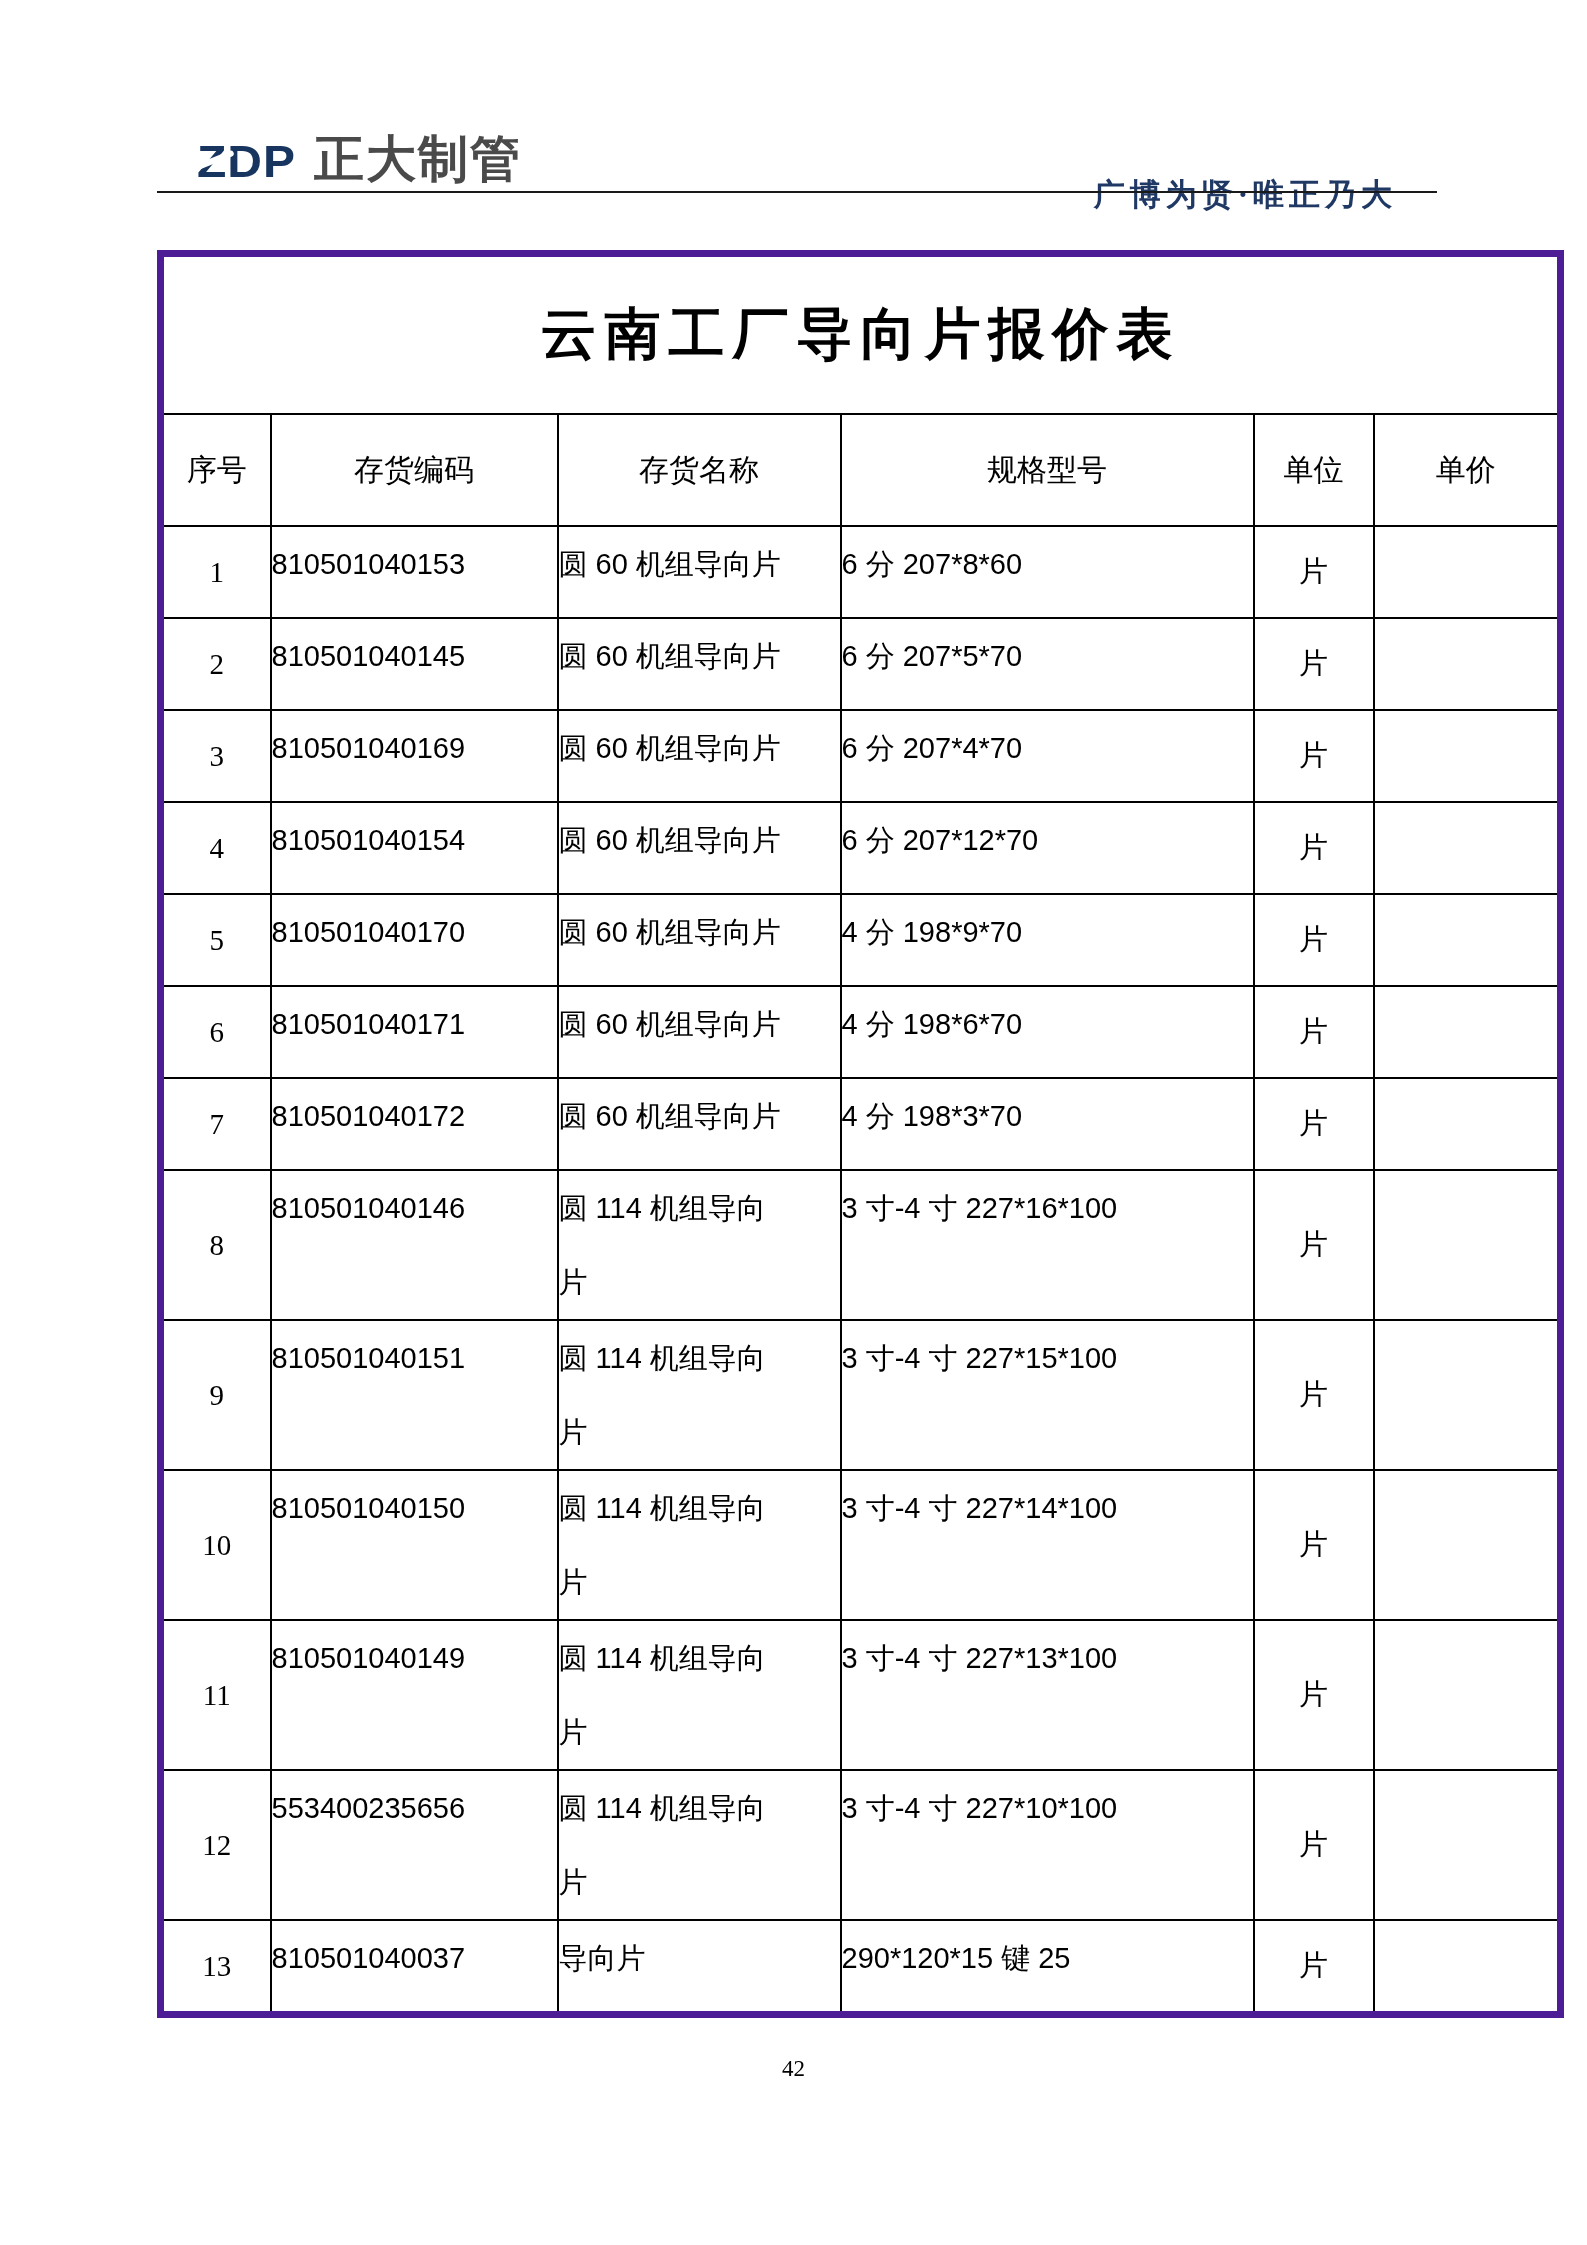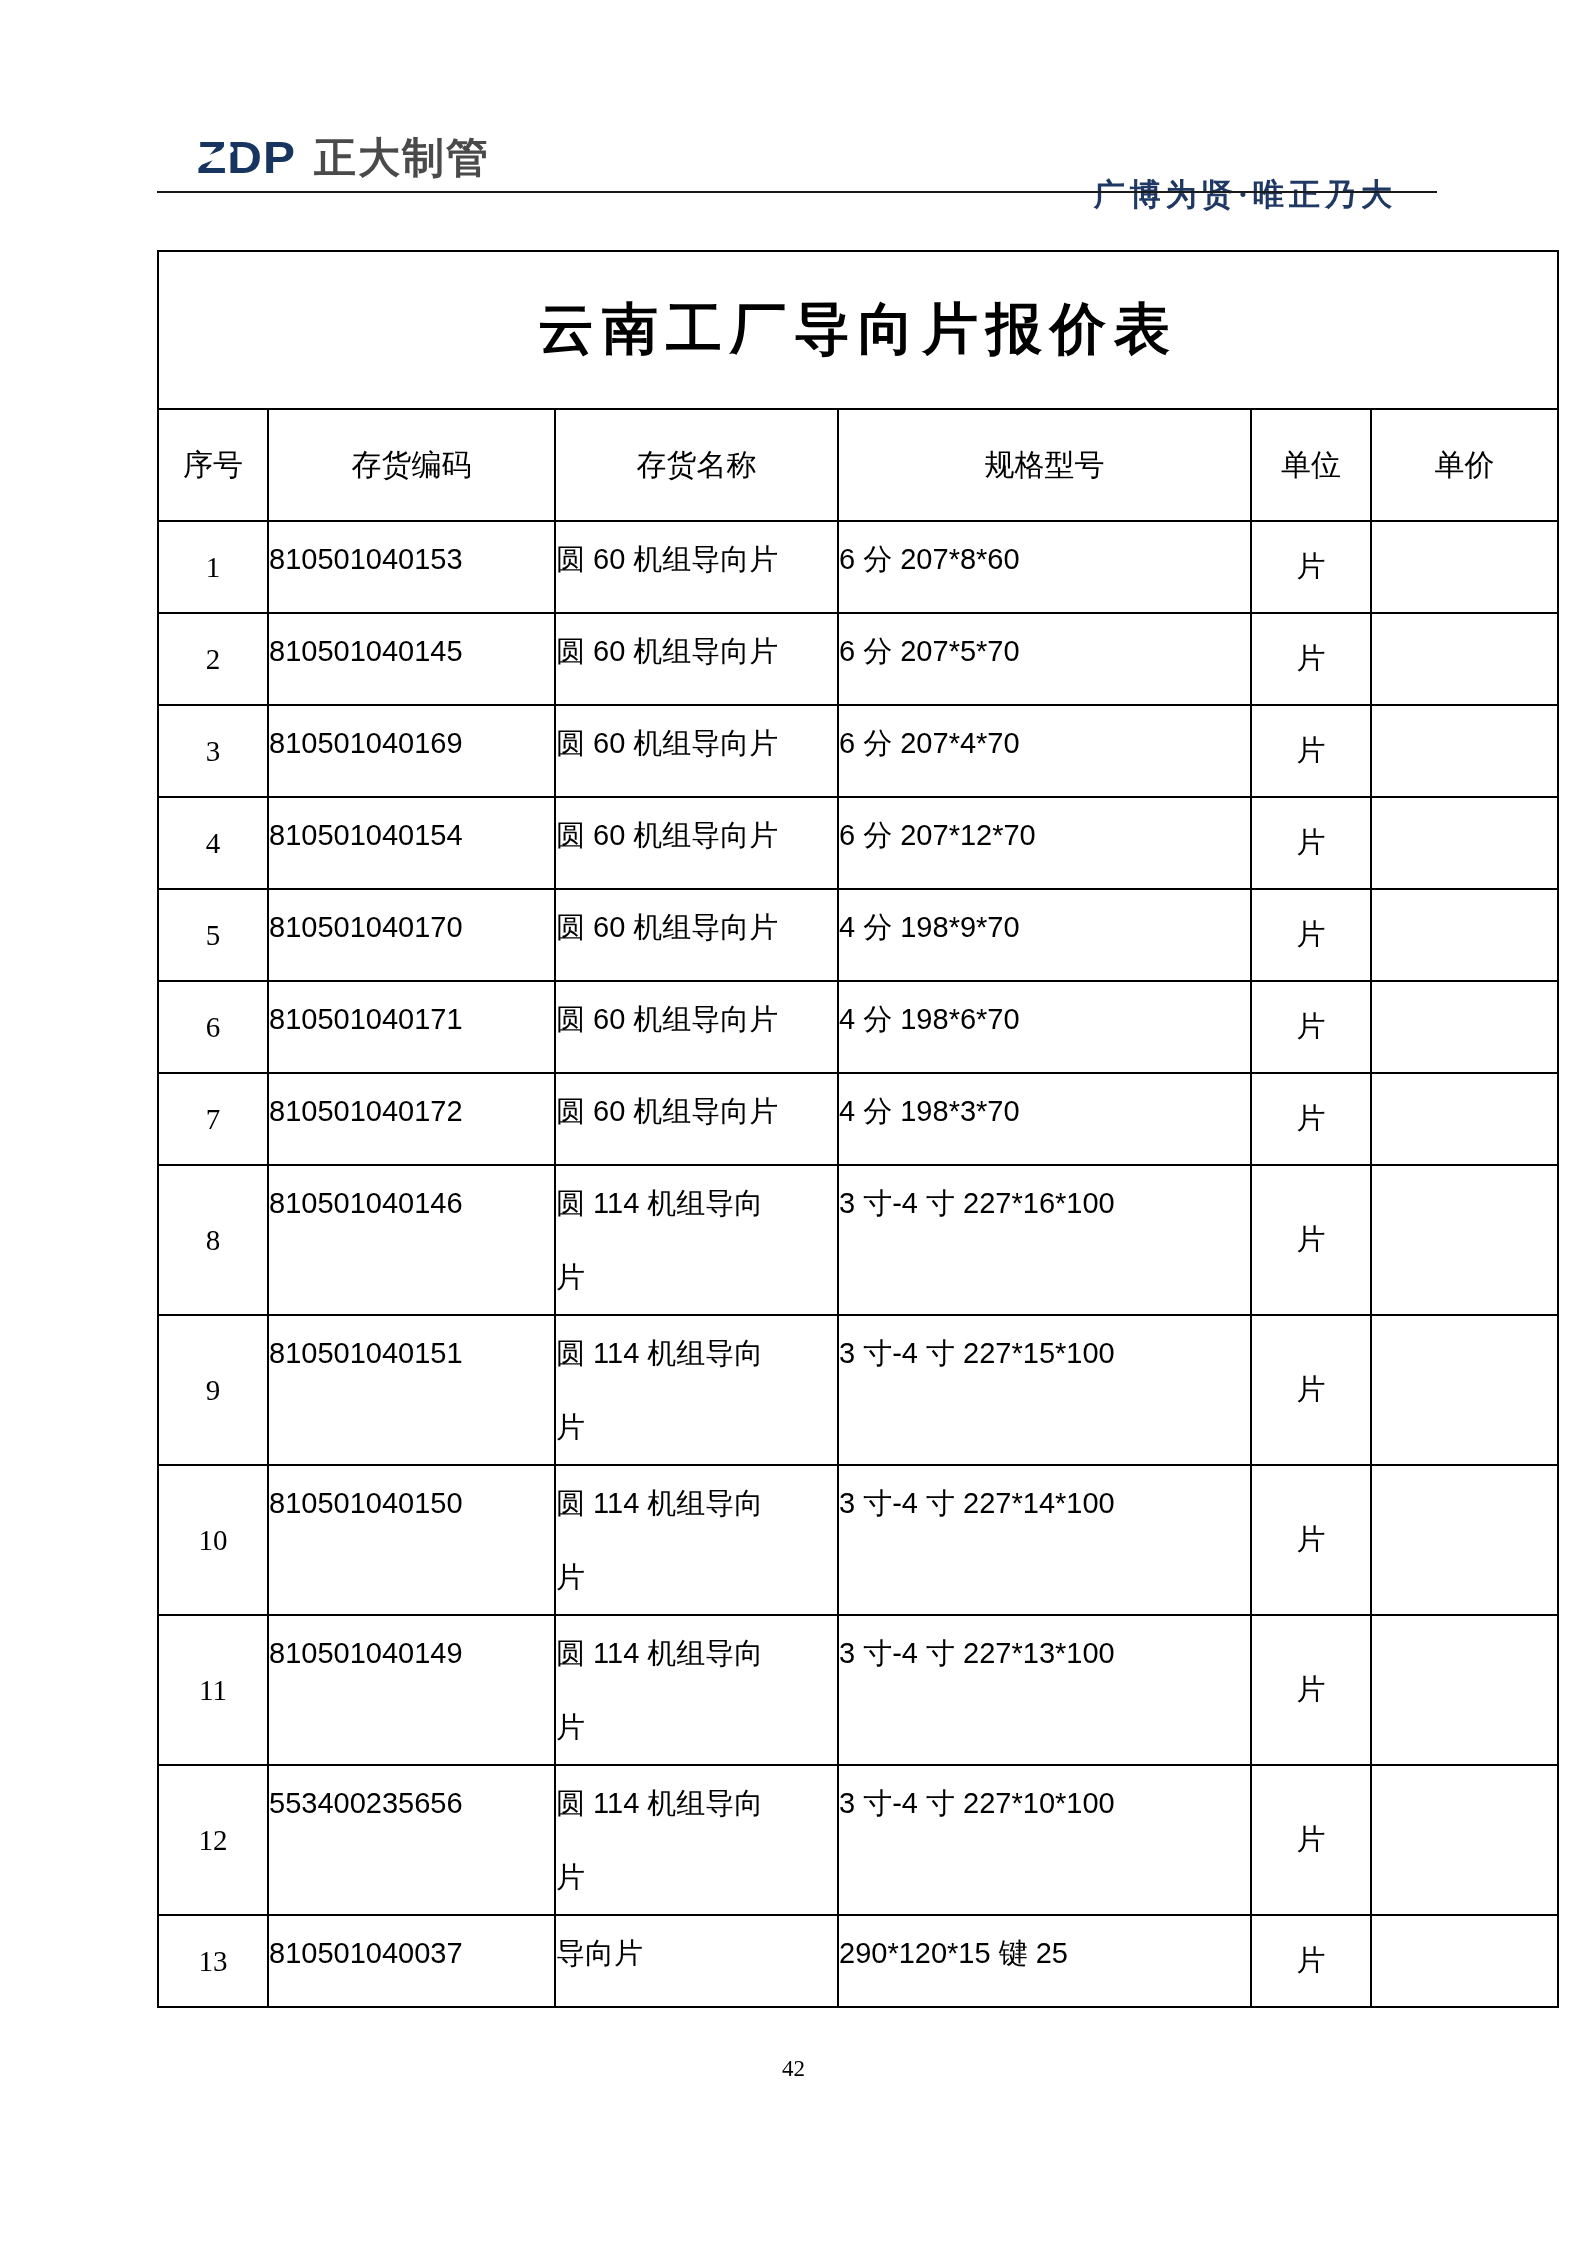--- a/index.html
+++ b/index.html
@@ -16,41 +16,41 @@
     font-family:"Liberation Sans","DejaVu Sans",sans-serif;
     font-weight:800; font-size:48px; line-height:1; color:#17355F;
     letter-spacing:1px; display:inline-block; transform:scaleY(0.92);
   }
   .zdp-swoosh {
     position:absolute; left:-2px; top:19px; width:40px; height:6px;
     background:#ffffff; transform:rotate(-22deg); border-radius:3px;
   }
   .company {
     font-family:"Liberation Sans","DejaVu Sans",sans-serif;
-    font-weight:700; font-size:42px; line-height:1; color:#4a4a4a;
+    font-weight:700; font-size:50px; line-height:1; color:#4a4a4a;
     margin-left:14px; display:inline-block; vertical-align:2px; letter-spacing:2px;
   }
   .slogan {
     position:absolute; right:190px; top:146px;
     font-size:31px; font-weight:700; color:#1F3864; letter-spacing:5px;
     white-space:nowrap;
     margin-top:28px;
   }
   .header-rule {
     position:absolute; left:157px; top:191px; width:1280px; height:2px;
     background:#1a1a1a;
   }
 
   
   table.quote {
     position:absolute; left:157px; top:250px; width:1400px;
     border-collapse:collapse; table-layout:fixed;
   }
   table.quote th, table.quote td { border:2px solid #000; padding:0; }
-  table.quote { border:2px solid #4c1d95; }
+  table.quote { border:7px solid #4c1d95; }
 
   tr.title-row th {
     height:156px; text-align:center; vertical-align:middle;
     font-size:56px; font-weight:700; letter-spacing:8px;
   }
   tr.head-row th {
     height:110px; text-align:center; vertical-align:middle;
     font-size:30px; font-weight:400;
   }
 

